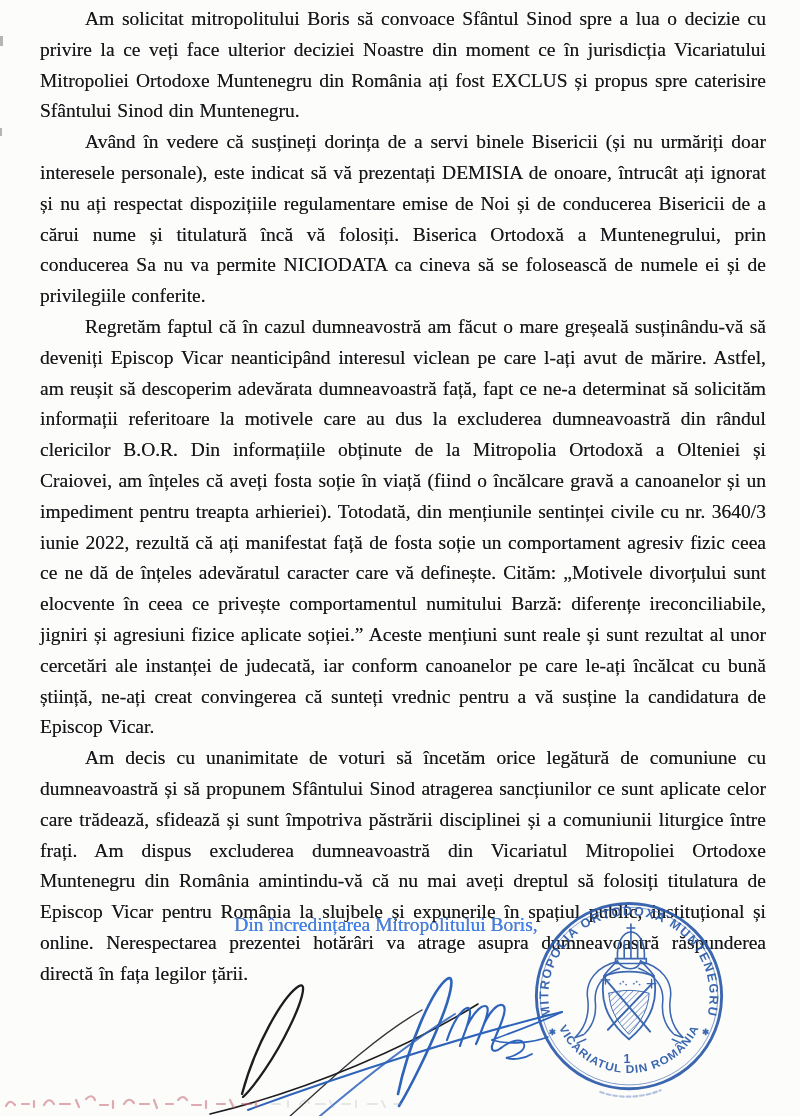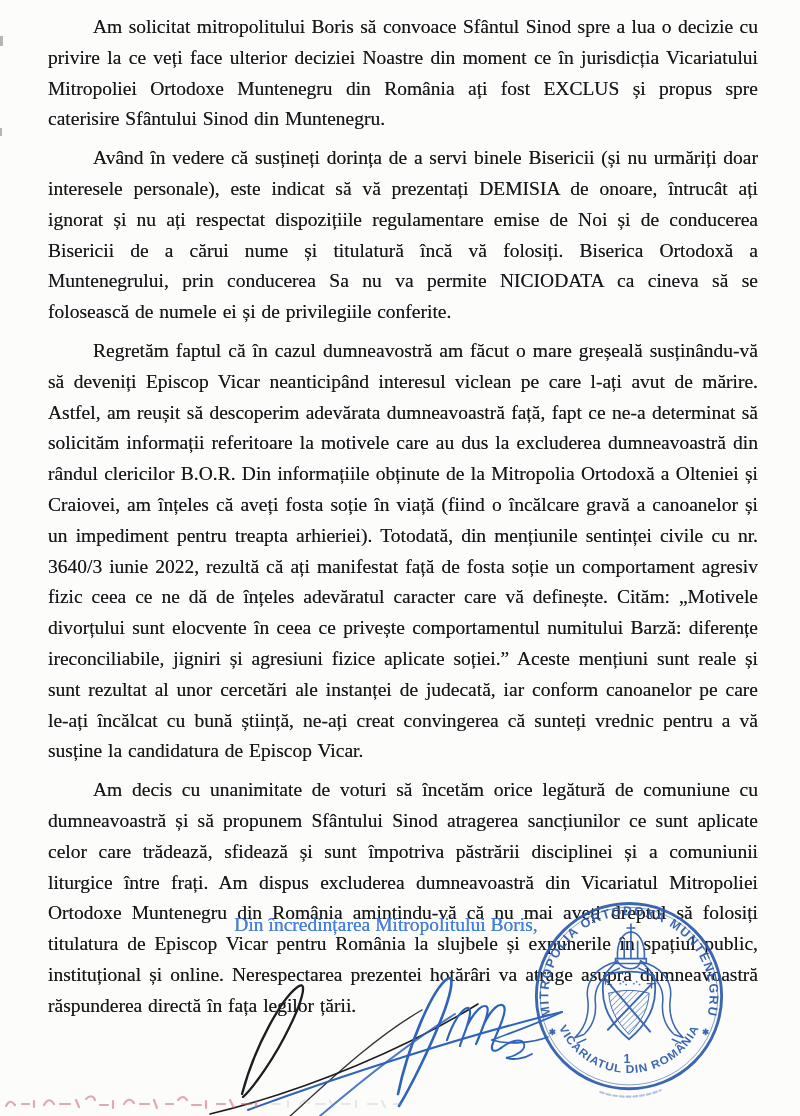--- a/index.html
+++ b/index.html
@@ -9,21 +9,21 @@
     font-family:"Liberation Serif", serif;
   }
   .letter-body{
     position:absolute;left:40px;top:4px;width:726px;
     color:#17171a;
     font-size:19.5px;line-height:30.8px;
     text-align:justify;
     text-shadow:0 0 .5px rgba(10,10,15,.62);
   }
   .letter-body p{
-    margin:8px;text-indent:45px;
+    margin:0;text-indent:45px;
     word-spacing:1px;
   }
   .closing-block{
     position:absolute;left:166px;top:906px;width:440px;
     text-align:center;color:#3b82f6;
     font-size:19.5px;line-height:37px;
     text-shadow:0 0 .5px rgba(10,10,15,.6);
   }
   .stamp-svg{
     position:absolute;left:533px;top:901px;width:192px;height:196px;

